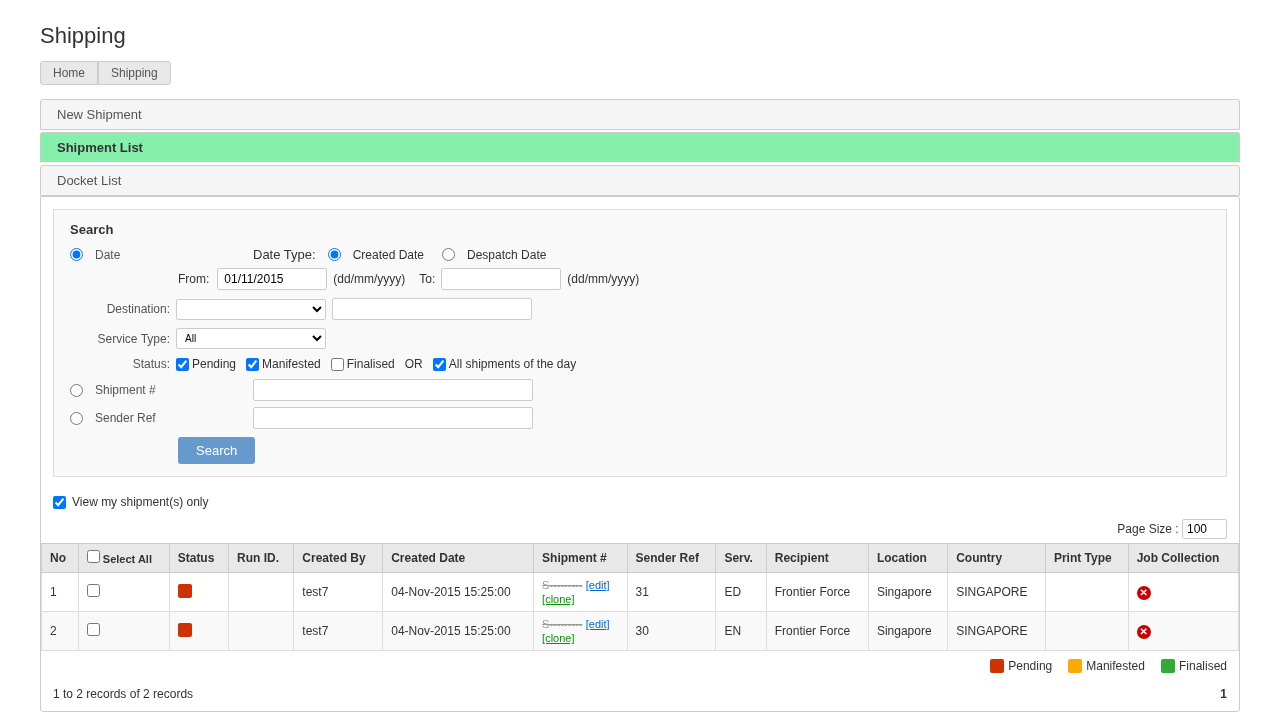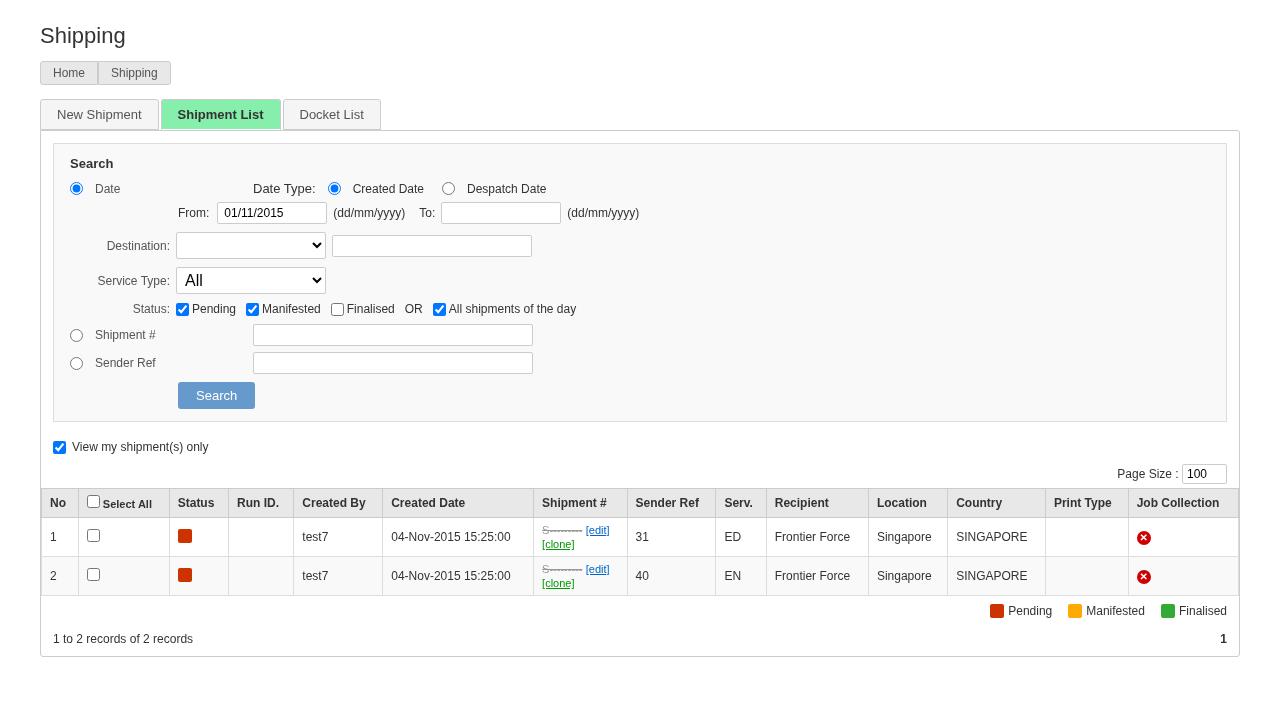--- a/index.html
+++ b/index.html
@@ -3,28 +3,28 @@
   <meta charset="utf-8">
   <style>
     * { box-sizing: border-box; margin: 0; padding: 0; }
     body { font-family: Arial, sans-serif; font-size: 13px; background: #f0f0f0; color: #333; }
     .page-wrapper { background: #fff; max-width: 1280px; margin: 0 auto; padding: 23px 40px 40px; min-height: 720px; }
     h1.page-title { font-size: 22px; font-weight: normal; margin-bottom: 12px; color: #333; }
     .breadcrumb { display: flex; gap: 0; margin-bottom: 14px; }
     .breadcrumb-item { background: #e8e8e8; border: 1px solid #ccc; padding: 4px 12px; font-size: 12px; color: #555; cursor: pointer; }
     .breadcrumb-item:first-child { border-radius: 3px 0 0 3px; }
     .breadcrumb-item:last-child { border-radius: 0 3px 3px 0; }
-    .tabs { display: flex; gap: 2px; margin-bottom: 0; }
+    .tabs { display: flex; gap: 2px; margin-bottom: 0; flex-direction: column; }
     .tab { padding: 7px 16px; border: 1px solid #ccc; background: #f5f5f5; cursor: pointer; font-size: 13px; color: #555; border-radius: 3px 3px 0 0; }
     .tab.active { background: #86efac; border-bottom: 1px solid #fff; font-weight: bold; color: #333; }
     .content-area { border: 1px solid #ccc; background: #fff; padding: 0; border-radius: 0 3px 3px 3px; }
     .search-panel { background: #f9f9f9; border: 1px solid #ddd; margin: 12px; padding: 12px 16px; }
     .search-panel h3 { font-size: 13px; font-weight: bold; margin-bottom: 10px; }
     input[type="text"], input[type="date"] { border: 1px solid #ccc; padding: 3px 6px; font-size: 12px; border-radius: 2px; }
-    select { border: 1px solid #ccc; padding: 3px 4px; font-size: 16px; border-radius: 2px; background: #fff; }
+    select { border: 1px solid #ccc; padding: 3px 4px; font-size: 10px; border-radius: 2px; background: #fff; }
     .from-to-row { display: flex; align-items: center; gap: 6px; margin-left: 108px; margin-bottom: 8px; }
     .dest-row { display: flex; align-items: center; gap: 6px; margin-bottom: 8px; }
     .dest-row label { width: 100px; text-align: right; font-size: 12px; color: #555; }
     .service-row { display: flex; align-items: center; gap: 6px; margin-bottom: 8px; }
     .service-row label { width: 100px; text-align: right; font-size: 12px; color: #555; }
     .status-row { display: flex; align-items: center; gap: 6px; margin-bottom: 8px; }
     .status-row label { width: 100px; text-align: right; font-size: 12px; color: #555; }
     .status-checks { display: flex; align-items: center; gap: 10px; }
     .status-checks span { font-size: 12px; display: flex; align-items: center; gap: 3px; }
     .radio-main-row { display: flex; align-items: center; gap: 8px; margin-bottom: 6px; }
@@ -207,21 +207,21 @@
       <td><input type="checkbox" style=""></td>
       <td><span class="icon-flag-red"></span></td>
       <td></td>
       <td>test7</td>
       <td>04-Nov-2015 15:25:00</td>
       <td>
         <span class="shipment-num">S---------</span>
         <a class="link-edit">[edit]</a><br>
         <a class="link-clone">[clone]</a>
       </td>
-      <td>40</td>
+      <td>30</td>
       <td>EN</td>
       <td>Frontier Force</td>
       <td>Singapore</td>
       <td>SINGAPORE</td>
       <td></td>
       <td>
         <span class="x-icon">✕</span>
       </td>
     </tr>
         </tbody>

